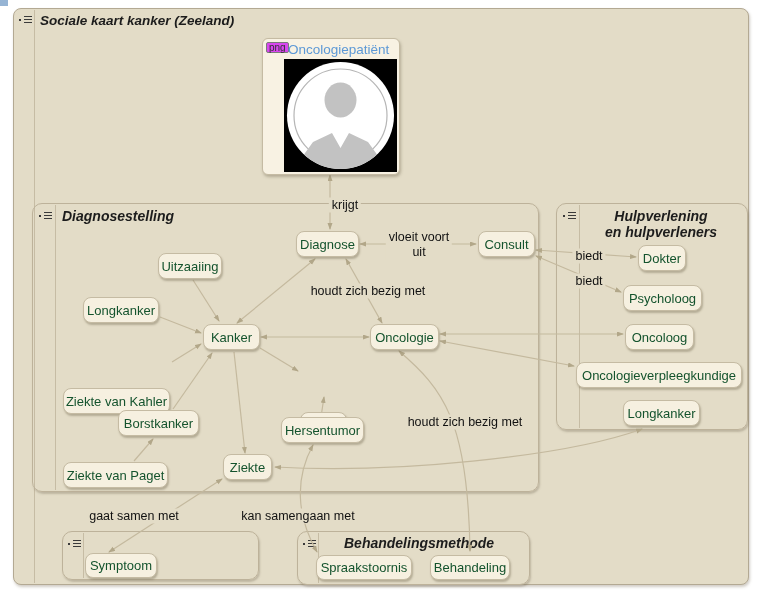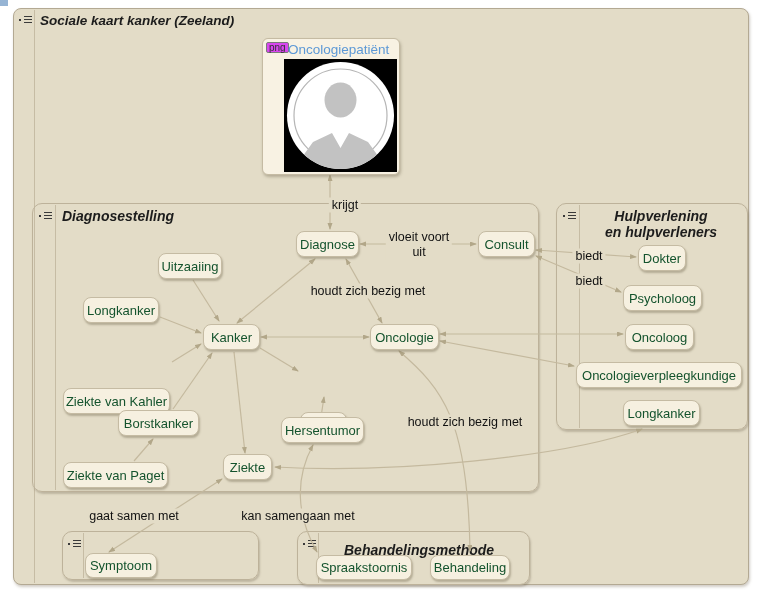--- a/index.html
+++ b/index.html
@@ -81,21 +81,21 @@
   </div>
 
   <div class="group" style="left:297px;top:531px;width:231px;height:52px;">
     <div class="wicon" style="left:5px;top:7px;">
       <span class="d"></span>
         <span class="b b1"></span>
         <span class="b b2"></span>
         <span class="b b3"></span>
     </div>
     <div class="sep" style="left:20px;"></div>
-    <div class="gtitle" style="left:26px;top:10px;margin-left:20px;">Behandelingsmethode</div>
+    <div class="gtitle" style="left:26px;top:3px;margin-left:20px;">Behandelingsmethode</div>
   </div>
 
   <svg class="edges" width="760" height="600" viewBox="0 0 760 600">
     <defs>
       <marker id="aE" markerWidth="7" markerHeight="6" refX="6" refY="2.5" orient="auto" markerUnits="userSpaceOnUse">
         <path d="M0,0 L7,2.5 L0,5 Z" fill="#b2a789"></path>
       </marker>
       <marker id="aS" markerWidth="7" markerHeight="6" refX="6" refY="2.5" orient="auto-start-reverse" markerUnits="userSpaceOnUse">
         <path d="M0,0 L7,2.5 L0,5 Z" fill="#b2a789"></path>
       </marker>

